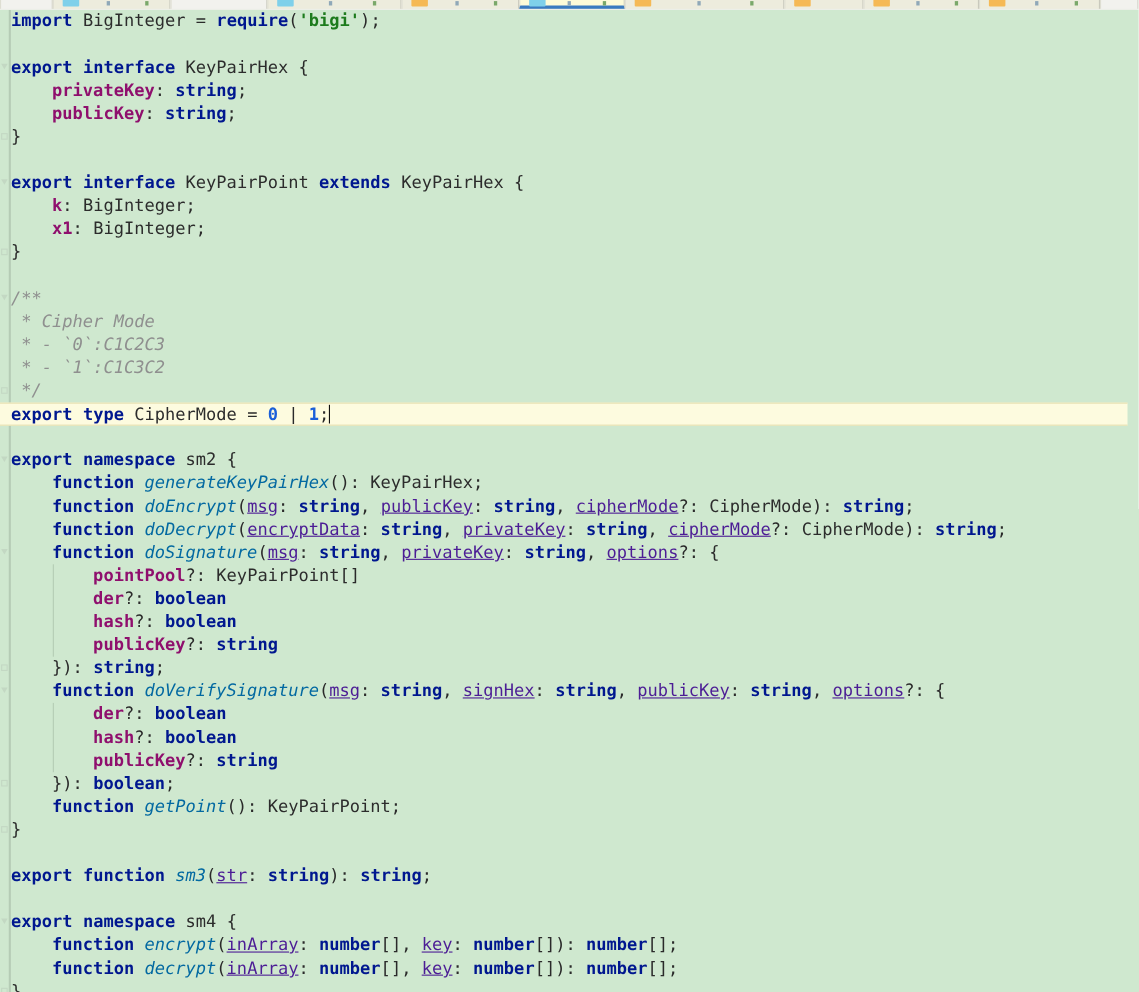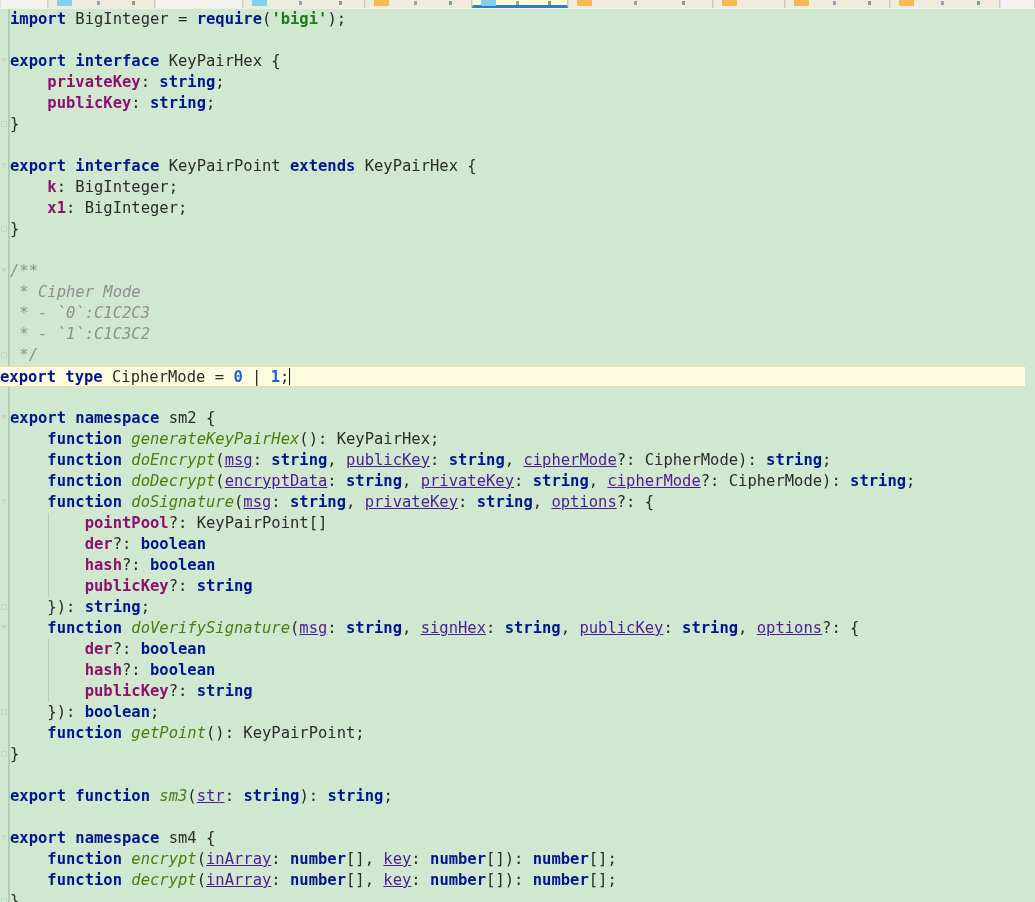--- a/index.html
+++ b/index.html
@@ -117,34 +117,35 @@
     height: 21px;
     position: relative;
   }
   .ln.cur {
     background: #fdfbdf;
     border-top: 1px solid #e6e0b0;
     border-bottom: 1px solid #e6e0b0;
     width: 1025px;
     box-sizing: border-box;
     margin-left: -10px;
+    padding-left: 10px;
     height: 21px;
   }
   
   .iguide {
     position: absolute;
     width: 1px;
     background: #b4cdb4;
     left: 38px;
   }
 
   
   .kw   { color: #00178f; font-weight: bold; }
   .typ  { color: #2c2c2c; }
-  .fn   { color: #4d7c0f; font-style: italic; }
+  .fn   { color: #0369a1; font-style: italic; }
   .prop { color: #8f0f6d; font-weight: bold; }
   .prim { color: #00178f; font-weight: bold; }
   .num  { color: #1b5fd9; font-weight: bold; }
   .str  { color: #1d7b1d; font-weight: bold; }
   .cmt  { color: #8f8f8f; font-style: italic; }
   .par  { color: #4c1d95; text-decoration: underline; }
   .pun  { color: #2a2a2a; }
 
   .caret {
     display: inline-block;

